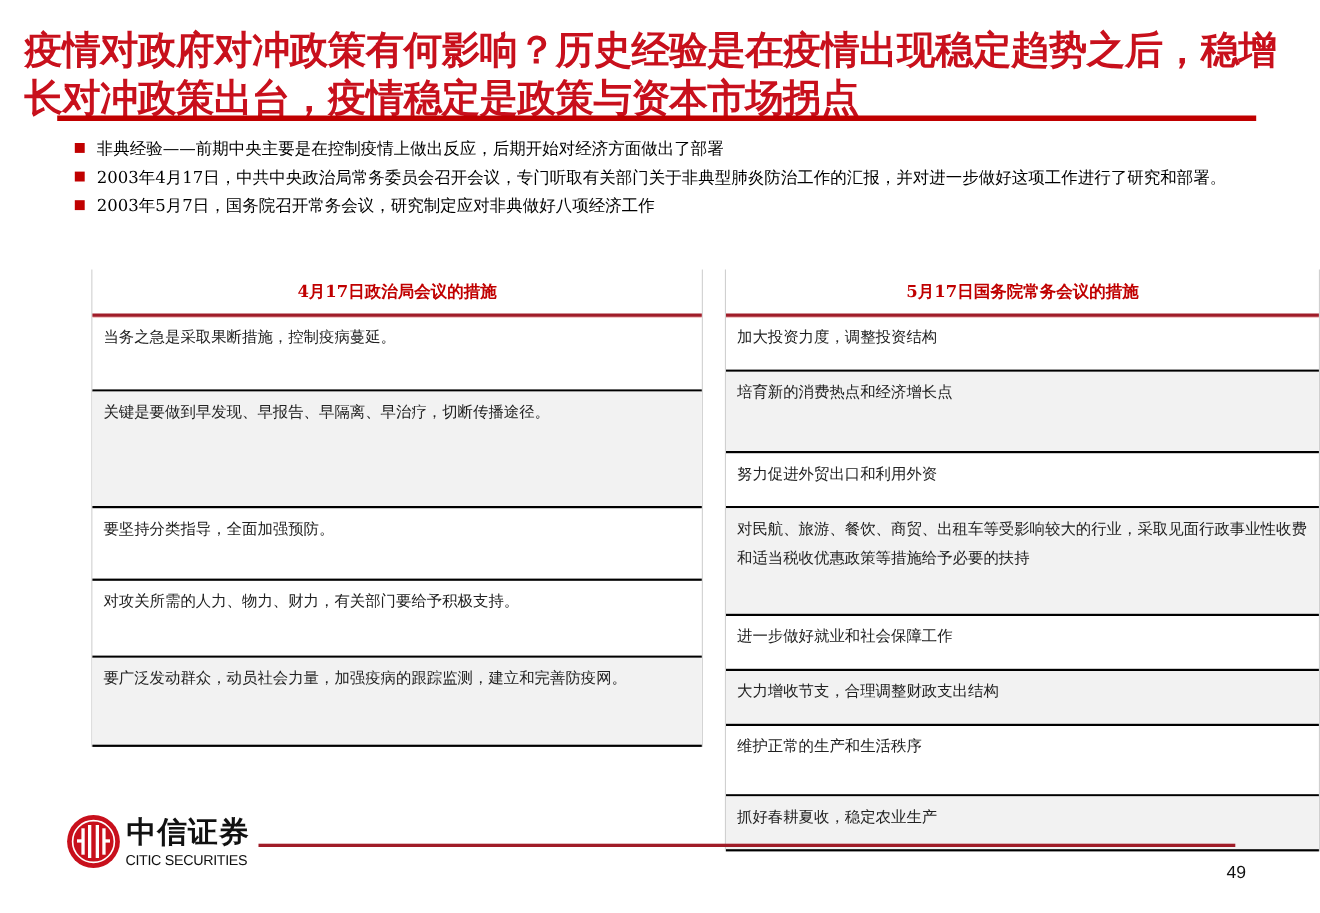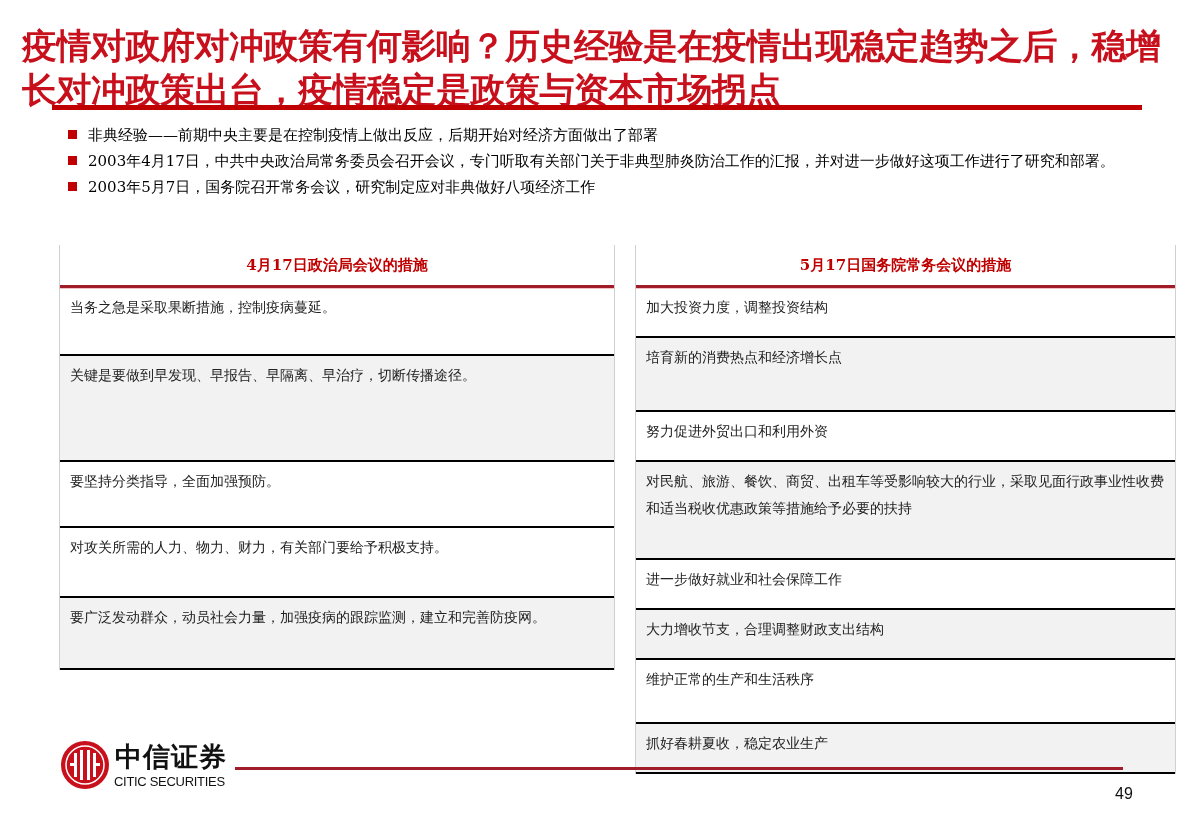--- a/index.html
+++ b/index.html
@@ -13,21 +13,21 @@
     letter-spacing: -0.5px;
   }
   .title-underline {
     position: absolute; left: 52px; top: 105px; width: 1090px; height: 5px; background: #c00000;
   }
 
   .bullets { position: absolute; left: 66px; top: 124px; width: 1100px; }
   .bullet { position: relative; padding-left: 22px; font-size: 15px; line-height: 22px; margin-bottom: 4px; }
   .bullet .sq { position: absolute; left: 2px; top: 6px; width: 9px; height: 9px; background: #c00000; }
 
-  .tbl { position: absolute; top: 245px; border-left: 1px solid #d0d0d0; border-right: 1px solid #d0d0d0; background: #fff; }
+  .tbl { position: absolute; top: 245px; border-left: 1px solid #d0d0d0; border-right: 1px solid #d0d0d0; background: #fff; margin-left: 24px; }
   .tbl-left { left: 59px; width: 556px; }
   .tbl-right { left: 635px; width: 541px; }
   .thead {
     height: 43px; display: flex; align-items: center; justify-content: center;
     color: #c00000; font-weight: bold; font-size: 15px;
     border-bottom: 3px solid #a01c28;
     box-shadow: 0 1px 0 #f5c0c0;
   }
   .row {
     font-family: "DejaVu Sans", "Liberation Sans", sans-serif;
@@ -63,21 +63,21 @@
     <span>2003年5月7日，国务院召开常务会议，研究制定应对非典做好八项经济工作</span>
   </div>
 </div>
 
 <div class="tbl tbl-left">
   <div class="thead">4月17日政治局会议的措施</div>
   <div class="row" style="height:68px">当务之急是采取果断措施，控制疫病蔓延。</div>
   <div class="row alt" style="height:106px">关键是要做到早发现、早报告、早隔离、早治疗，切断传播途径。</div>
   <div class="row" style="height:66px">要坚持分类指导，全面加强预防。</div>
   <div class="row" style="height:70px">对攻关所需的人力、物力、财力，有关部门要给予积极支持。</div>
-  <div class="row alt" style="height:72px">要广泛发动群众，动员社会力量，加强疫病的跟踪监测，建立和完善防疫网。</div>
+  <div class="row alt" style="height:81px">要广泛发动群众，动员社会力量，加强疫病的跟踪监测，建立和完善防疫网。</div>
 </div>
 
 <div class="tbl tbl-right">
   <div class="thead">5月17日国务院常务会议的措施</div>
   <div class="row" style="height:50px">加大投资力度，调整投资结构</div>
   <div class="row alt" style="height:74px">培育新的消费热点和经济增长点</div>
   <div class="row" style="height:50px">努力促进外贸出口和利用外资</div>
   <div class="row alt" style="height:98px">对民航、旅游、餐饮、商贸、出租车等受影响较大的行业，采取见面行政事业性收费和适当税收优惠政策等措施给予必要的扶持</div>
   <div class="row" style="height:50px">进一步做好就业和社会保障工作</div>
   <div class="row alt" style="height:50px">大力增收节支，合理调整财政支出结构</div>

